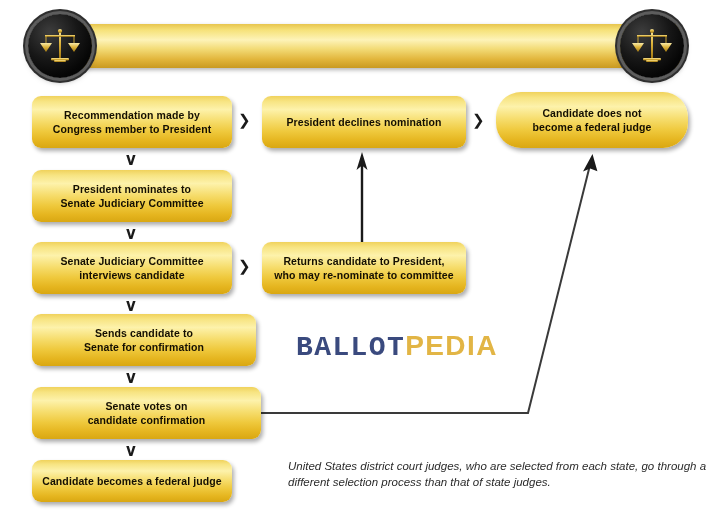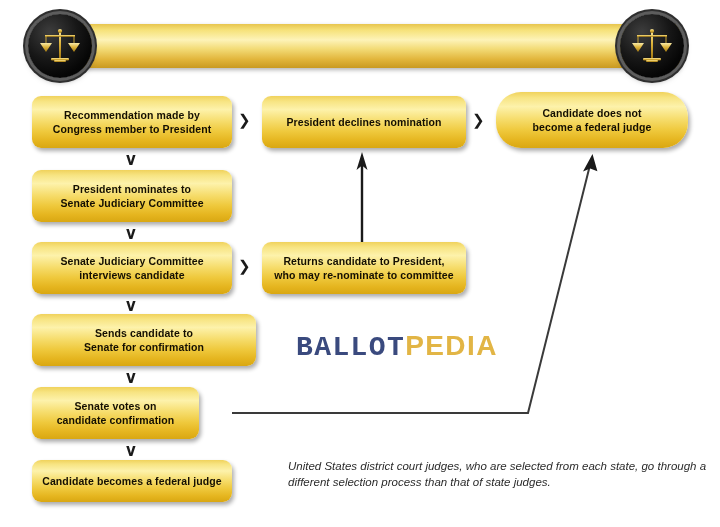--- a/index.html
+++ b/index.html
@@ -211,21 +211,21 @@
 
   <div class="chev down" style="left:126px; top:298px;">v</div>
 
   <div class="fbox" style="left:32px; top:314px; width:224px; height:52px;">
     <span style="white-space:pre-line">Sends candidate to
 Senate for confirmation</span>
   </div>
 
   <div class="chev down" style="left:126px; top:370px;">v</div>
 
-  <div class="fbox" style="left:32px; top:387px; width:167px; height:52px;">
+  <div class="fbox" style="left:32px; top:387px; width:229px; height:52px;">
     <span style="white-space:pre-line">Senate votes on
 candidate confirmation</span>
   </div>
 
   <div class="chev down" style="left:126px; top:443px;">v</div>
 
   <div class="fbox" style="left:32px; top:460px; width:200px; height:42px;">
     <span style="white-space:pre-line">Candidate becomes a federal judge</span>
   </div>
 

